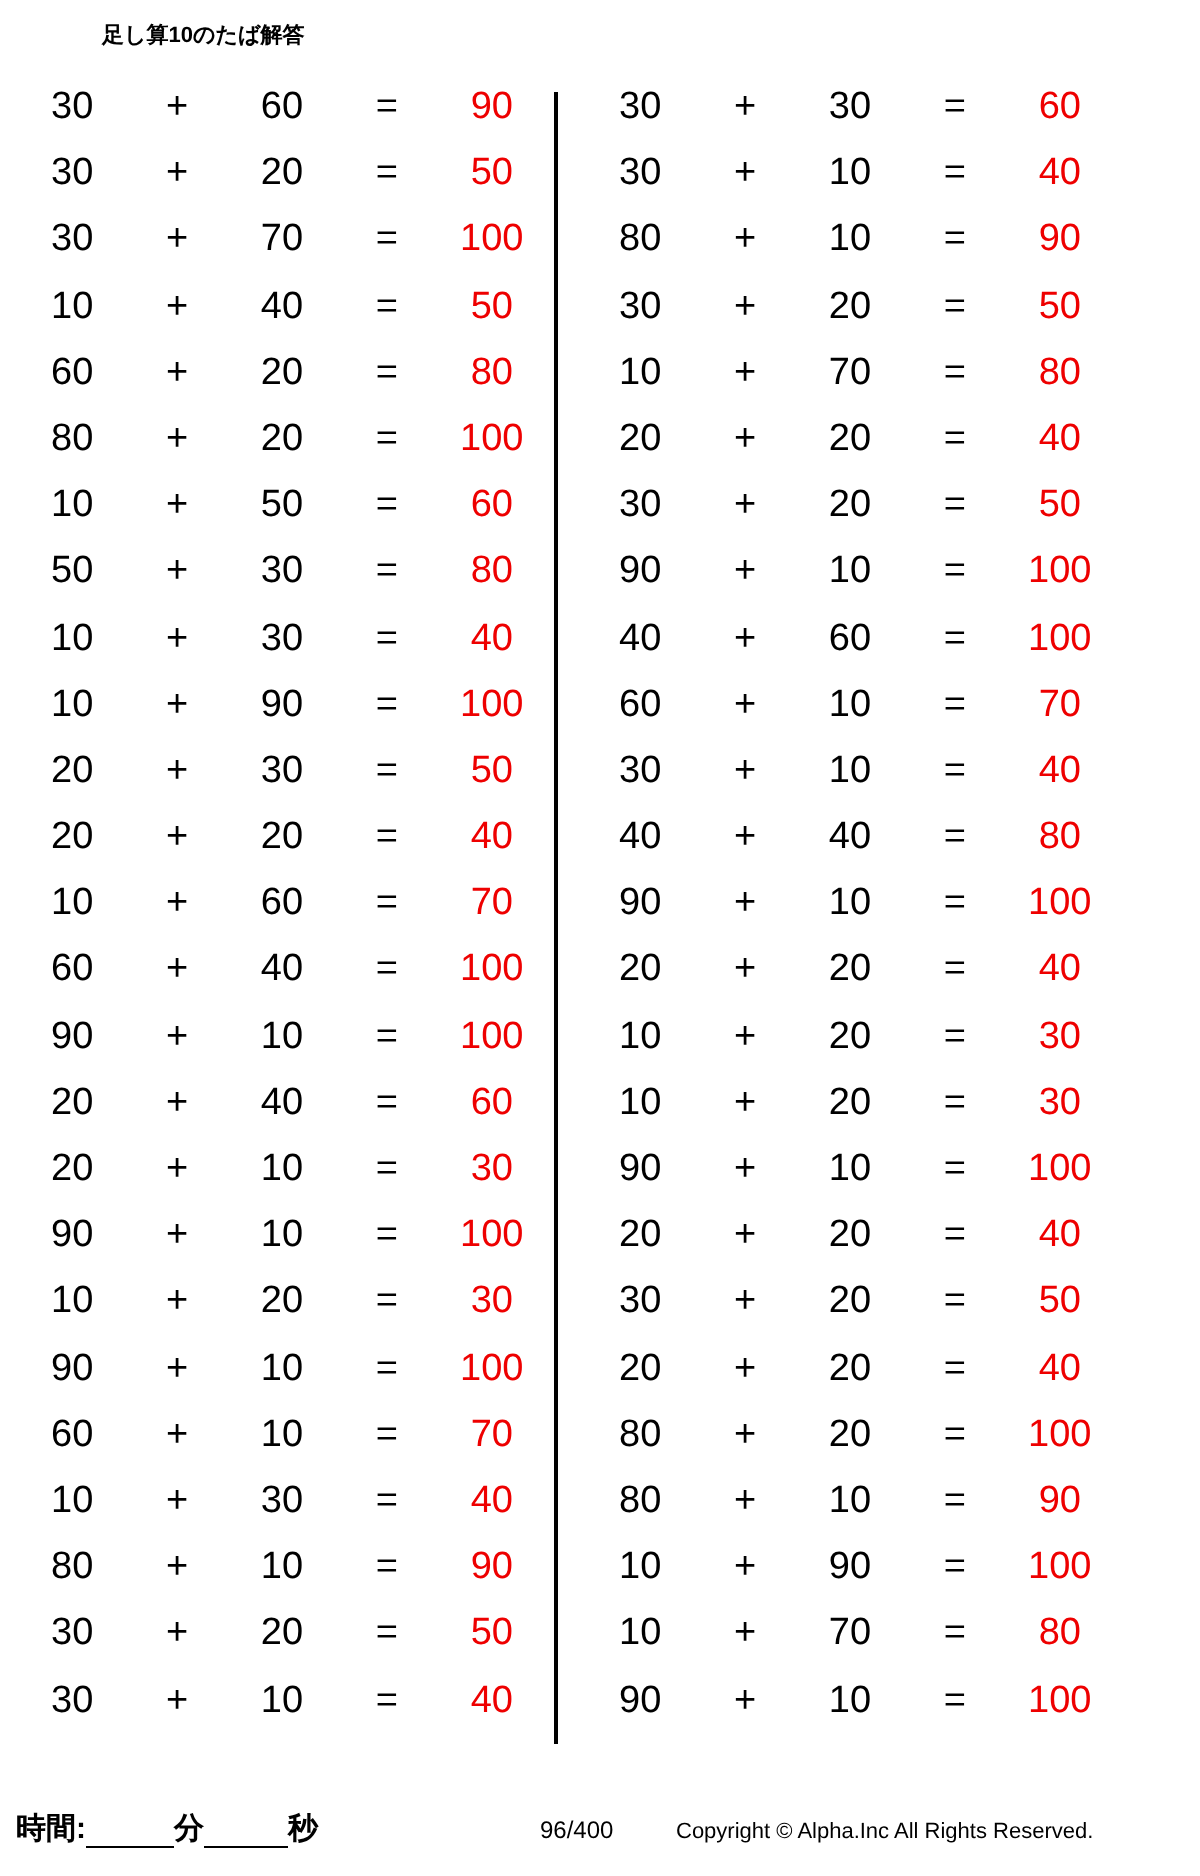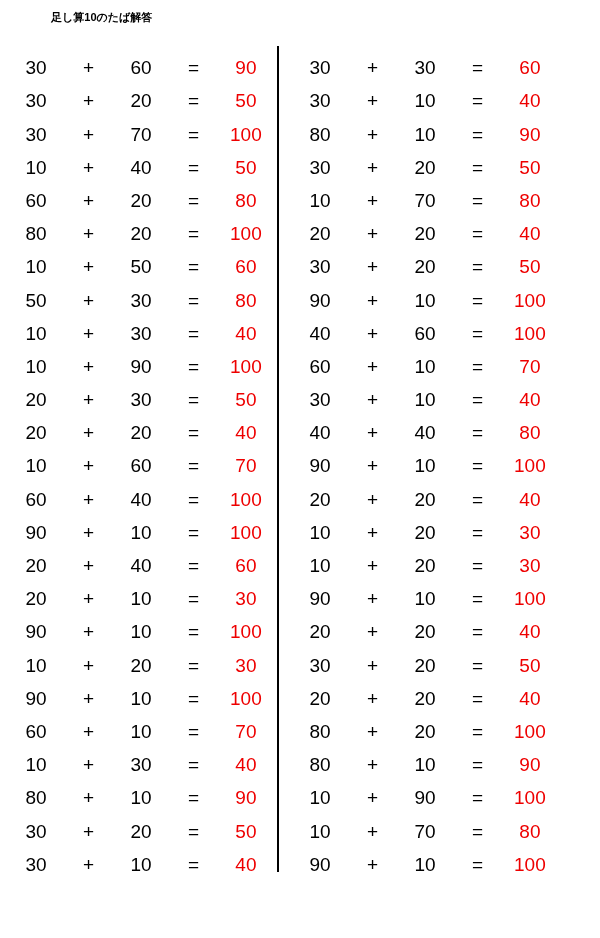--- a/index.html
+++ b/index.html
@@ -83,21 +83,21 @@
     position: absolute;
     top: 0;
     width: 270px;
     height: 830px;
   }
   .col-left { left: 6px; }
   .col-right { left: 290px; }
   .row {
     height: 33.2px;
     display: flex;
-    align-items: flex-end;
+    align-items: flex-start;
     font-size: 19px;
     line-height: 1;
   }
   .cell {
     text-align: center;
     font-weight: normal;
   }
   .operand-a { width: 62px; text-align: center; }
   .op        { width: 46px; text-align: center; }
   .operand-b { width: 62px; text-align: center; }
@@ -508,14 +508,25 @@
         <div class="row">
           <span class="cell operand-a">90</span>
           <span class="cell op">+</span>
           <span class="cell operand-b">10</span>
           <span class="cell eq">=</span>
           <span class="cell answer" style="color: rgb(238, 0, 0);">100</span>
         </div>
       </div>
   </div>
 
+  <div class="footer">
+    <div class="time-area">
+      <span>時間:</span>
+      <span class="time-line"></span>
+      <span>分</span>
+      <span class="time-line2"></span>
+      <span>秒</span>
+    </div>
+    <div class="page-no">96/400</div>
+    <div class="copyright">Copyright ©  Alpha.Inc All Rights Reserved.</div>
+  </div>
 
 </div>
 
 </body></html>

